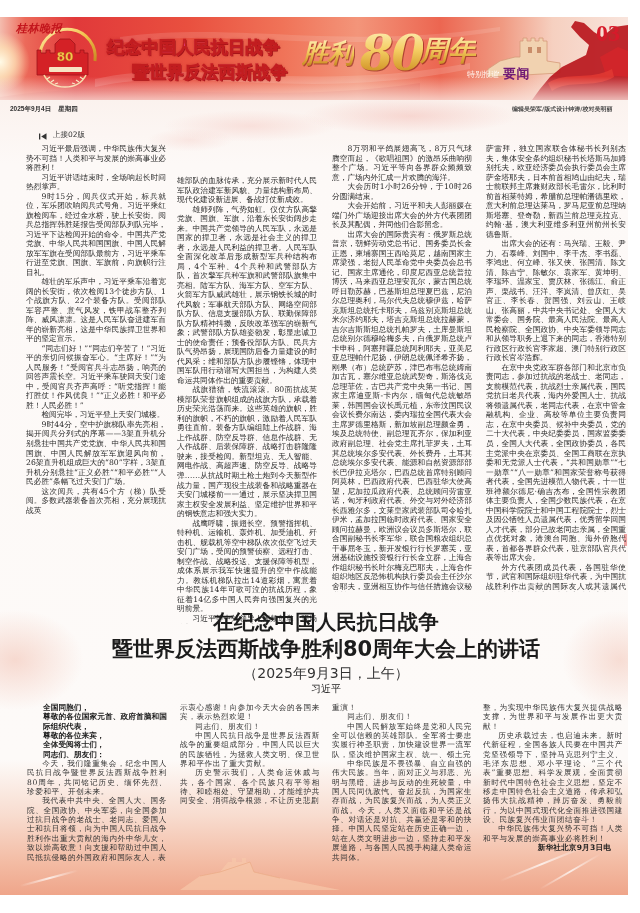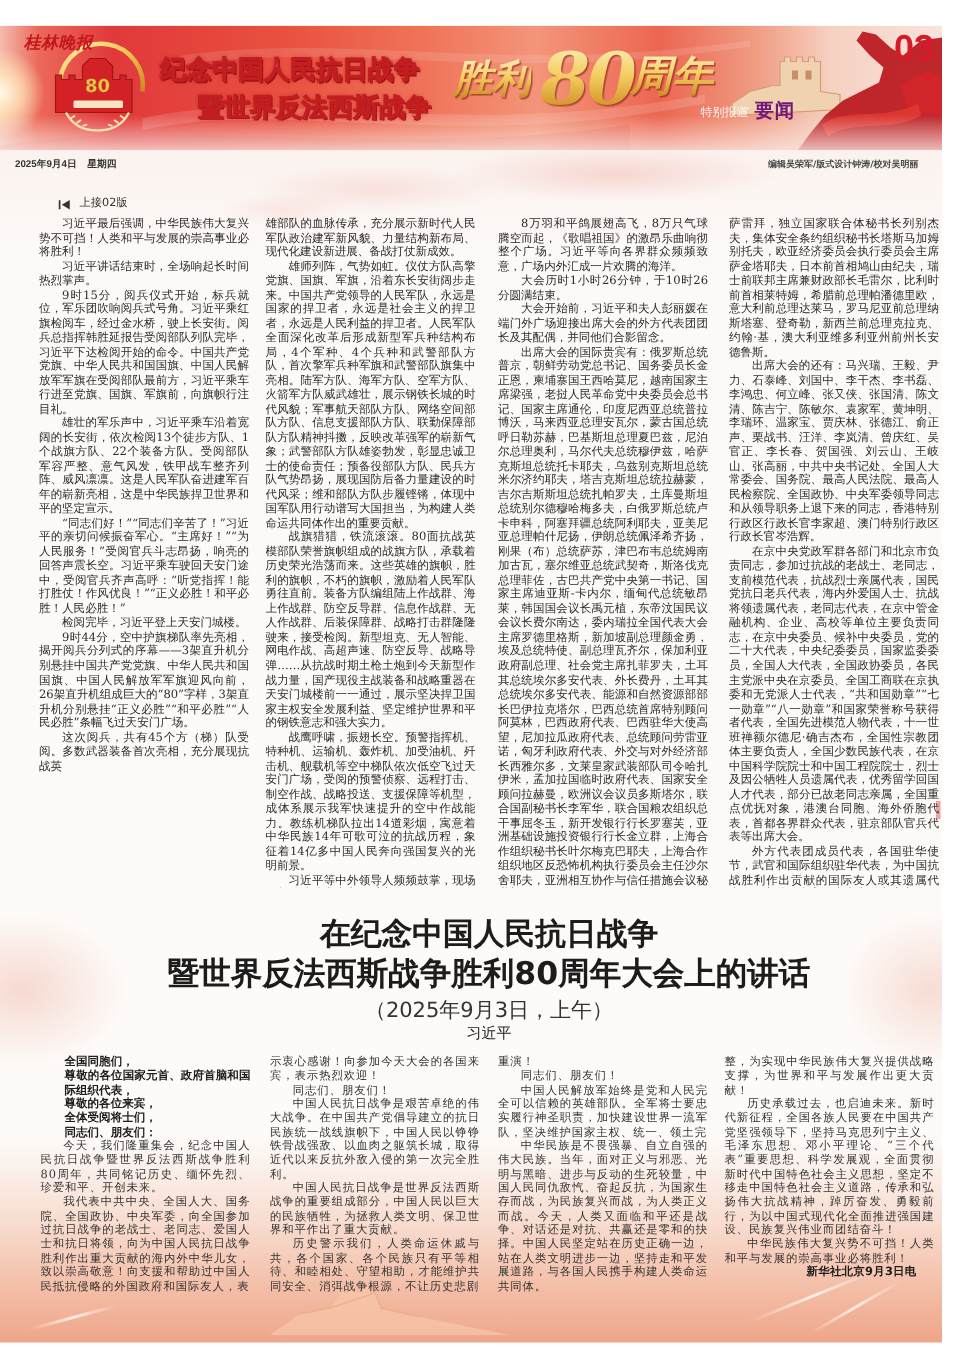--- a/index.html
+++ b/index.html
@@ -18,21 +18,21 @@
   .gold { position:absolute; font-family:"DejaVu Serif", serif; font-weight:bold; white-space:nowrap;
           background:linear-gradient(180deg,#fff4c4 0%,#f4cd62 45%,#d9a033 75%,#b77a1c 100%);
           -webkit-background-clip:text; background-clip:text; color:transparent;
           filter:drop-shadow(1px 1px 0 rgba(120,20,10,0.55)); }
   .ann-prefix { left:302px; top:20px; font-size:26px; font-style:italic; line-height:32px; }
   .ann-num { left:360px; top:8px; font-size:48px; font-style:italic; line-height:56px; letter-spacing:-2px; }
   .ann-suffix { left:420px; top:16px; font-size:28px; font-style:italic; line-height:36px; }
   .sec-label { position:absolute; left:467px; top:52px; font-family:"DejaVu Sans", sans-serif; font-size:8px; color:#fff7f0; white-space:nowrap; }
   .sec-sep { position:absolute; left:497px; top:51px; font-family:"DejaVu Sans", sans-serif; font-size:9px; color:#ffffff; }
   .sec-name { position:absolute; left:503px; top:48px; font-family:"DejaVu Sans", sans-serif; font-weight:bold; font-size:13px; color:#701a75; white-space:nowrap; letter-spacing:0.5px; }
-  .page-num { position:absolute; left:596px; top:3px; font-family:Liberation Sans, sans-serif; font-weight:bold; font-size:24px; line-height:26px; color:#d71a2a; }
+  .page-num { position:absolute; left:596px; top:3px; font-family:Liberation Serif, serif; font-weight:bold; font-size:24px; line-height:26px; color:#d71a2a; }
 
   
   .body-bg { position:absolute; left:0; top:100px; width:628px; height:795px;
     background:
       radial-gradient(ellipse 150px 26px at 410px 16px, rgba(238,160,150,0.35), rgba(238,160,150,0) 72%),
       radial-gradient(ellipse 120px 22px at 250px 26px, rgba(240,175,165,0.30), rgba(240,175,165,0) 72%),
       radial-gradient(ellipse 60px 16px at 190px 40px, rgba(240,180,170,0.25), rgba(240,180,170,0) 72%),
       radial-gradient(ellipse 95px 70px at 15px 560px, rgba(240,185,168,0.50), rgba(240,185,168,0) 72%),
       radial-gradient(ellipse 80px 70px at 620px 560px, rgba(240,185,168,0.45), rgba(240,185,168,0) 72%),
       linear-gradient(180deg, #fbf2ee 0%, #fdf9f7 8%, #fdfaf8 83%, #f8dccf 90%, #f3bba3 96%, #efa58a 100%);
@@ -171,21 +171,21 @@
     <p>习近平最后强调，中华民族伟大复兴势不可挡！人类和平与发展的崇高事业必将胜利！</p>
     <p>习近平讲话结束时，全场响起长时间热烈掌声。</p>
     <p>9时15分，阅兵仪式开始，标兵就位，军乐团吹响阅兵式号角。习近平乘红旗检阅车，经过金水桥，驶上长安街。阅兵总指挥韩胜延报告受阅部队列队完毕，习近平下达检阅开始的命令。中国共产党党旗、中华人民共和国国旗、中国人民解放军军旗在受阅部队最前方，习近平乘车行进至党旗、国旗、军旗前，向旗帜行注目礼。</p>
     <p>雄壮的军乐声中，习近平乘车沿着宽阔的长安街，依次检阅13个徒步方队、1个战旗方队、22个装备方队。受阅部队军容严整、意气风发，铁甲战车整齐列阵、威风凛凛。这是人民军队奋进建军百年的崭新亮相，这是中华民族捍卫世界和平的坚定宣示。</p>
     <p>“同志们好！”“同志们辛苦了！”习近平的亲切问候振奋军心。“主席好！”“为人民服务！”受阅官兵斗志昂扬，响亮的回答声震长空。习近平乘车驶回天安门途中，受阅官兵齐声高呼：“听党指挥！能打胜仗！作风优良！”“正义必胜！和平必胜！人民必胜！”</p>
     <p>检阅完毕，习近平登上天安门城楼。</p>
     <p>9时44分，空中护旗梯队率先亮相，揭开阅兵分列式的序幕——3架直升机分别悬挂中国共产党党旗、中华人民共和国国旗、中国人民解放军军旗迎风向前，26架直升机组成巨大的“80”字样，3架直升机分别悬挂“正义必胜”“和平必胜”“人民必胜”条幅飞过天安门广场。</p>
     <p>这次阅兵，共有45个方（梯）队受阅。多数武器装备首次亮相，充分展现抗战英</p>
   </div>
 
-  <div class="report-col" style="left:177px;">
+  <div class="report-col" style="left:177px;margin-top:32px;">
     <p class="cont">雄部队的血脉传承，充分展示新时代人民军队政治建军新风貌、力量结构新布局、现代化建设新进展、备战打仗新成效。</p>
     <p>雄师列阵，气势如虹。仪仗方队高擎党旗、国旗、军旗，沿着东长安街阔步走来。中国共产党领导的人民军队，永远是国家的捍卫者，永远是社会主义的捍卫者，永远是人民利益的捍卫者。人民军队全面深化改革后形成新型军兵种结构布局，4个军种、4个兵种和武警部队方队，首次擎军兵种军旗和武警部队旗集中亮相。陆军方队、海军方队、空军方队、火箭军方队威武雄壮，展示钢铁长城的时代风貌；军事航天部队方队、网络空间部队方队、信息支援部队方队、联勤保障部队方队精神抖擞，反映改革强军的崭新气象；武警部队方队雄姿勃发，彰显忠诚卫士的使命责任；预备役部队方队、民兵方队气势昂扬，展现国防后备力量建设的时代风采；维和部队方队步履铿锵，体现中国军队用行动谱写大国担当，为构建人类命运共同体作出的重要贡献。</p>
     <p>战旗猎猎，铁流滚滚。80面抗战英模部队荣誉旗帜组成的战旗方队，承载着历史荣光浩荡而来。这些英雄的旗帜，胜利的旗帜，不朽的旗帜，激励着人民军队勇往直前。装备方队编组陆上作战群、海上作战群、防空反导群、信息作战群、无人作战群、后装保障群、战略打击群隆隆驶来，接受检阅。新型坦克、无人智能、网电作战、高超声速、防空反导、战略导弹……从抗战时期土枪土炮到今天新型作战力量，国产现役主战装备和战略重器在天安门城楼前一一通过，展示坚决捍卫国家主权安全发展利益、坚定维护世界和平的钢铁意志和强大实力。</p>
     <p>战鹰呼啸，振翅长空。预警指挥机、特种机、运输机、轰炸机、加受油机、歼击机、舰载机等空中梯队依次低空飞过天安门广场，受阅的预警侦察、远程打击、制空作战、战略投送、支援保障等机型，成体系展示我军快速提升的空中作战能力。教练机梯队拉出14道彩烟，寓意着中华民族14年可歌可泣的抗战历程，象征着14亿多中国人民奔向强国复兴的光明前景。</p>
     <p>习近平等中外领导人频频鼓掌，现场响起一阵阵掌声和欢呼声。</p>
   </div>
 
   <div class="report-col" style="left:332px;">
     <p>8万羽和平鸽展翅高飞，8万只气球腾空而起，《歌唱祖国》的激昂乐曲响彻整个广场。习近平等向各界群众频频致意，广场内外汇成一片欢腾的海洋。</p>
     <p>大会历时1小时26分钟，于10时26分圆满结束。</p>
@@ -211,21 +211,20 @@
     <p class="salute">尊敬的各位来宾，</p>
     <p class="salute">全体受阅将士们，</p>
     <p class="salute">同志们、朋友们：</p>
     <p>今天，我们隆重集会，纪念中国人民抗日战争暨世界反法西斯战争胜利80周年，共同铭记历史、缅怀先烈、珍爱和平、开创未来。</p>
     <p>我代表中共中央、全国人大、国务院、全国政协、中央军委，向全国参加过抗日战争的老战士、老同志、爱国人士和抗日将领，向为中国人民抗日战争胜利作出重大贡献的海内外中华儿女，致以崇高敬意！向支援和帮助过中国人民抵抗侵略的外国政府和国际友人，表</p>
   </div>
 
   <div class="speech-col" style="left:180px;">
     <p class="cont">示衷心感谢！向参加今天大会的各国来宾，表示热烈欢迎！</p>
     <p>同志们、朋友们！</p>
-    <p>中国人民抗日战争是艰苦卓绝的伟大战争。在中国共产党倡导建立的抗日民族统一战线旗帜下，中国人民以铮铮铁骨战强敌、以血肉之躯筑长城，取得近代以来反抗外敌入侵的第一次完全胜利。</p>
     <p>中国人民抗日战争是世界反法西斯战争的重要组成部分，中国人民以巨大的民族牺牲，为拯救人类文明、保卫世界和平作出了重大贡献。</p>
     <p>历史警示我们，人类命运休戚与共，各个国家、各个民族只有平等相待、和睦相处、守望相助，才能维护共同安全、消弭战争根源，不让历史悲剧</p>
   </div>
 
   <div class="speech-col" style="left:332px;">
     <p class="cont">重演！</p>
     <p>同志们、朋友们！</p>
     <p>中国人民解放军始终是党和人民完全可以信赖的英雄部队。全军将士要忠实履行神圣职责，加快建设世界一流军队，坚决维护国家主权、统一、领土完</p>
     <p>中华民族是不畏强暴、自立自强的伟大民族。当年，面对正义与邪恶、光明与黑暗、进步与反动的生死较量，中国人民同仇敌忾、奋起反抗，为国家生存而战，为民族复兴而战，为人类正义而战。今天，人类又面临和平还是战争、对话还是对抗、共赢还是零和的抉择。中国人民坚定站在历史正确一边，站在人类文明进步一边，坚持走和平发展道路，与各国人民携手构建人类命运共同体。</p>
   </div>

